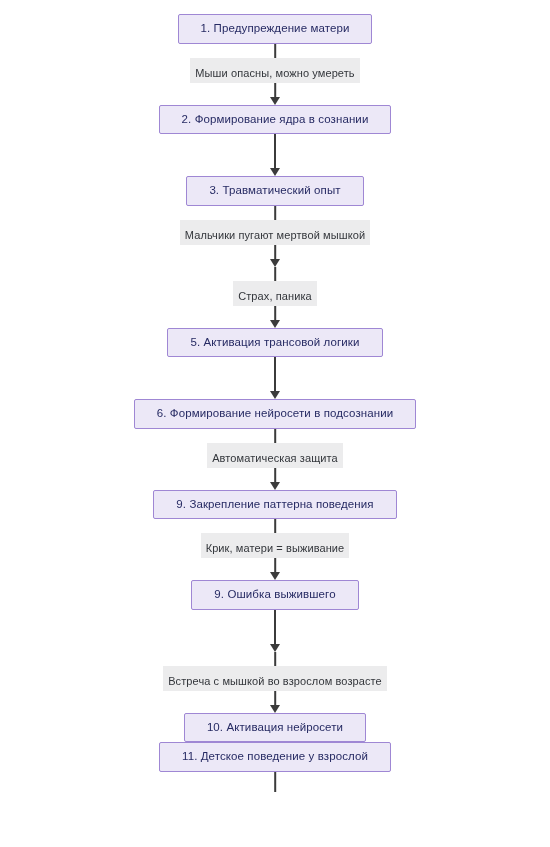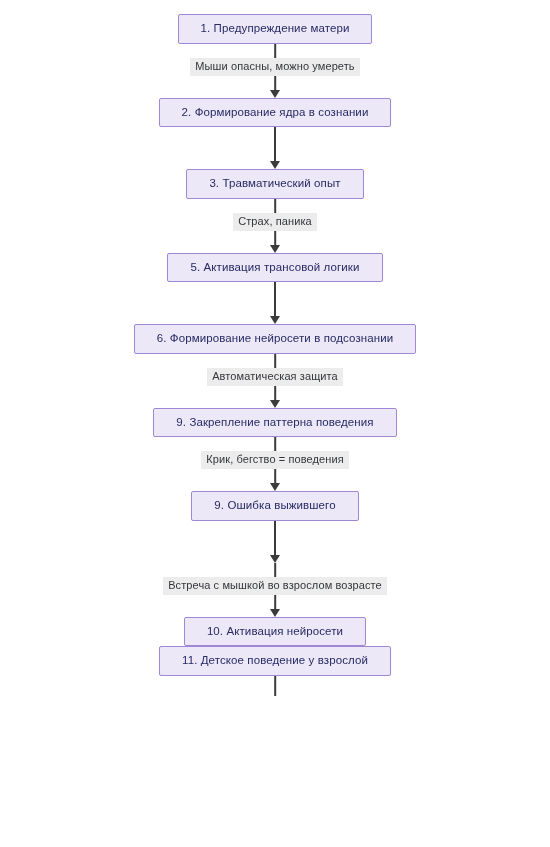--- a/index.html
+++ b/index.html
@@ -72,21 +72,21 @@
     border-top: 8px solid #3b3b3b;
     margin-top: -1px;
     flex: 0 0 auto;
   }
   .edge-label {
     background: #ececed;
     color: #33363b;
     font-size: 11px;
     line-height: 1;
     letter-spacing: 0.1px;
-    padding: 3px 5px 4px 5px;
+    padding: 10px 5px 4px 5px;
     white-space: nowrap;
     position: relative;
     z-index: 2;
   }
 
   
   .labelled-wrap {
     position: relative;
     width: 100%;
     display: flex;
@@ -134,20 +134,27 @@
 
     <div class="node">2. Формирование ядра в сознании</div>
 
     <div class="connector" style="height:42px">
       <div class="stem"></div>
       <div class="head"></div>
     </div>
 
     <div class="node">3. Травматический опыт</div>
 
+    <div class="labelled-wrap">
+      <div class="full-stem"></div>
+      <div class="pad-top"></div>
+      <div class="edge-label">Мальчики пугают мертвой мышкой</div>
+      <div class="pad-bot"></div>
+      <div class="head"></div>
+    </div>
 
 
     <div class="labelled-wrap">
       <div class="full-stem"></div>
       <div class="pad-top"></div>
       <div class="edge-label">Страх, паника</div>
       <div class="pad-bot"></div>
       <div class="head"></div>
     </div>
 
@@ -166,21 +173,21 @@
       <div class="edge-label">Автоматическая защита</div>
       <div class="pad-bot"></div>
       <div class="head"></div>
     </div>
 
     <div class="node">9. Закрепление паттерна поведения</div>
 
     <div class="labelled-wrap">
       <div class="full-stem"></div>
       <div class="pad-top"></div>
-      <div class="edge-label">Крик, бегство = поведения</div>
+      <div class="edge-label">Крик, матери = выживание</div>
       <div class="pad-bot"></div>
       <div class="head"></div>
     </div>
 
     <div class="node">9. Ошибка выжившего</div>
 
     <div class="connector" style="height:42px">
       <div class="stem"></div>
       <div class="head"></div>
     </div>

